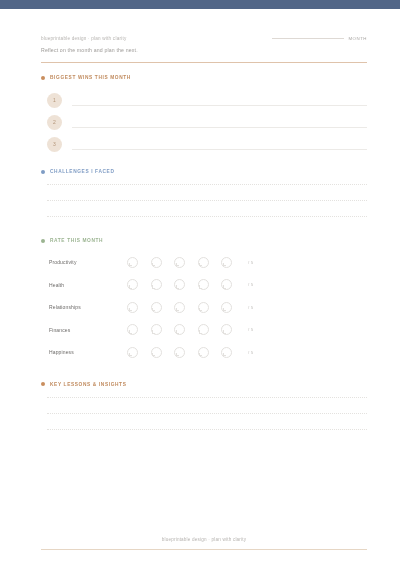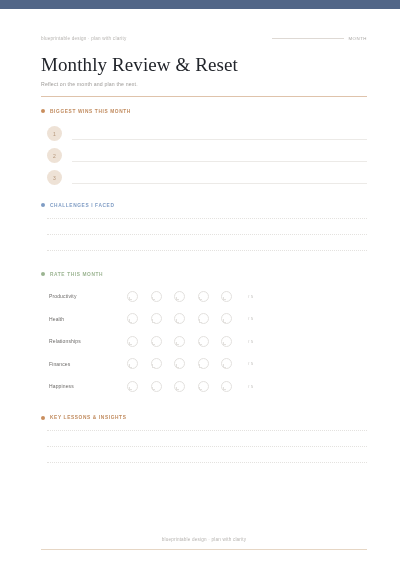--- a/index.html
+++ b/index.html
@@ -229,21 +229,20 @@
   <div class="content">
 
     <div class="brandrow">
       <div class="brand">blueprintable design  ·  plan with clarity</div>
       <div class="monthfield">
         <div class="monthline"></div>
         <div class="monthlabel">MONTH</div>
       </div>
     </div>
 
-    <div class="title">Monthly Review &amp; Reset</div>
     <div class="subtitle">Reflect on the month and plan the next.</div>
     <div class="rule"></div>
 
     <div class="section">
       <div class="sec-head">
         <span class="dot" style="background:#c98e5e"></span>
         <span class="sec-title" style="color:#c08a5d">BIGGEST WINS THIS MONTH</span>
       </div>
       <div class="wins">
         <div class="win-row">

